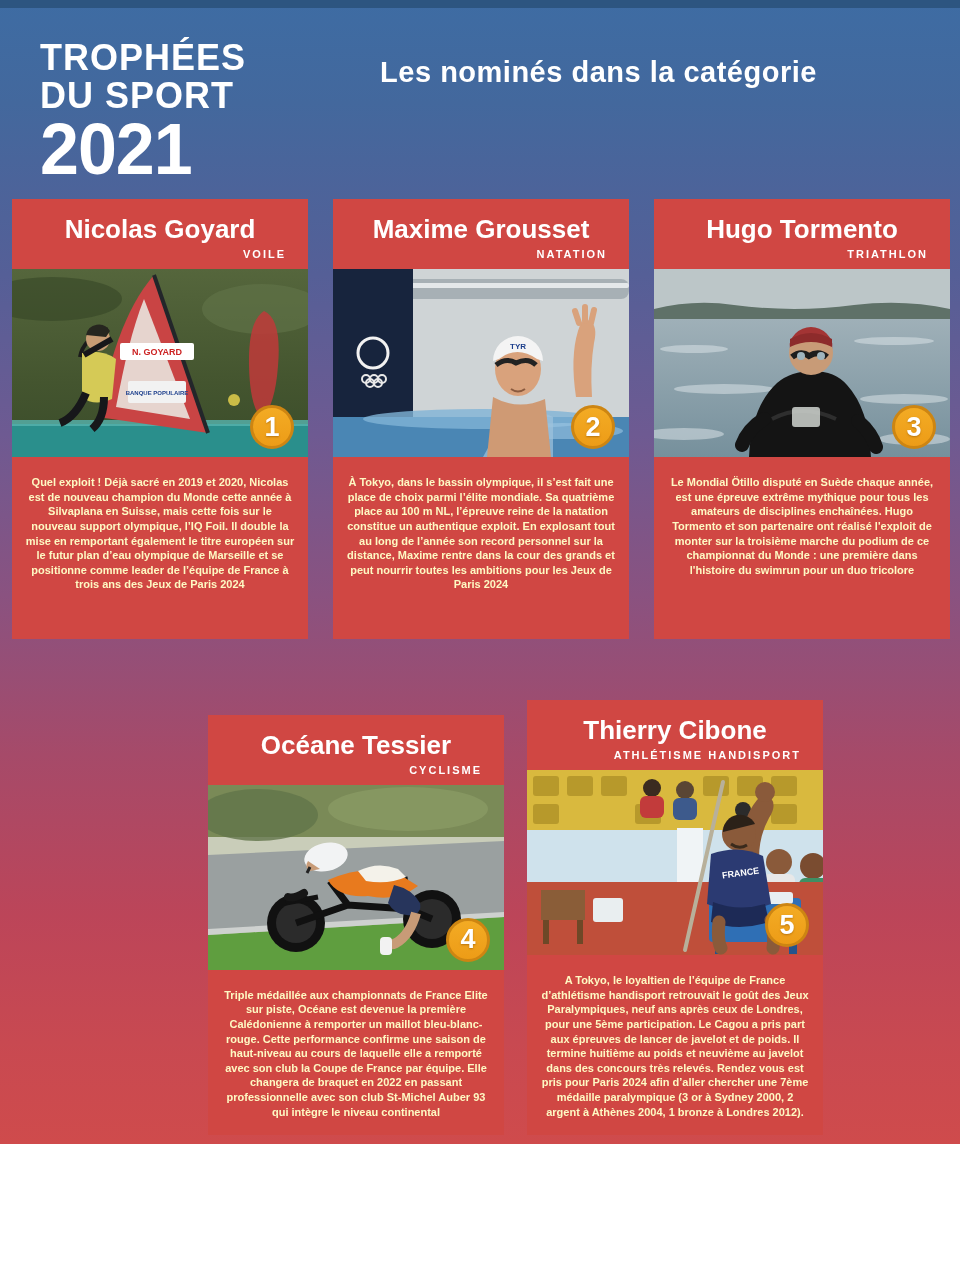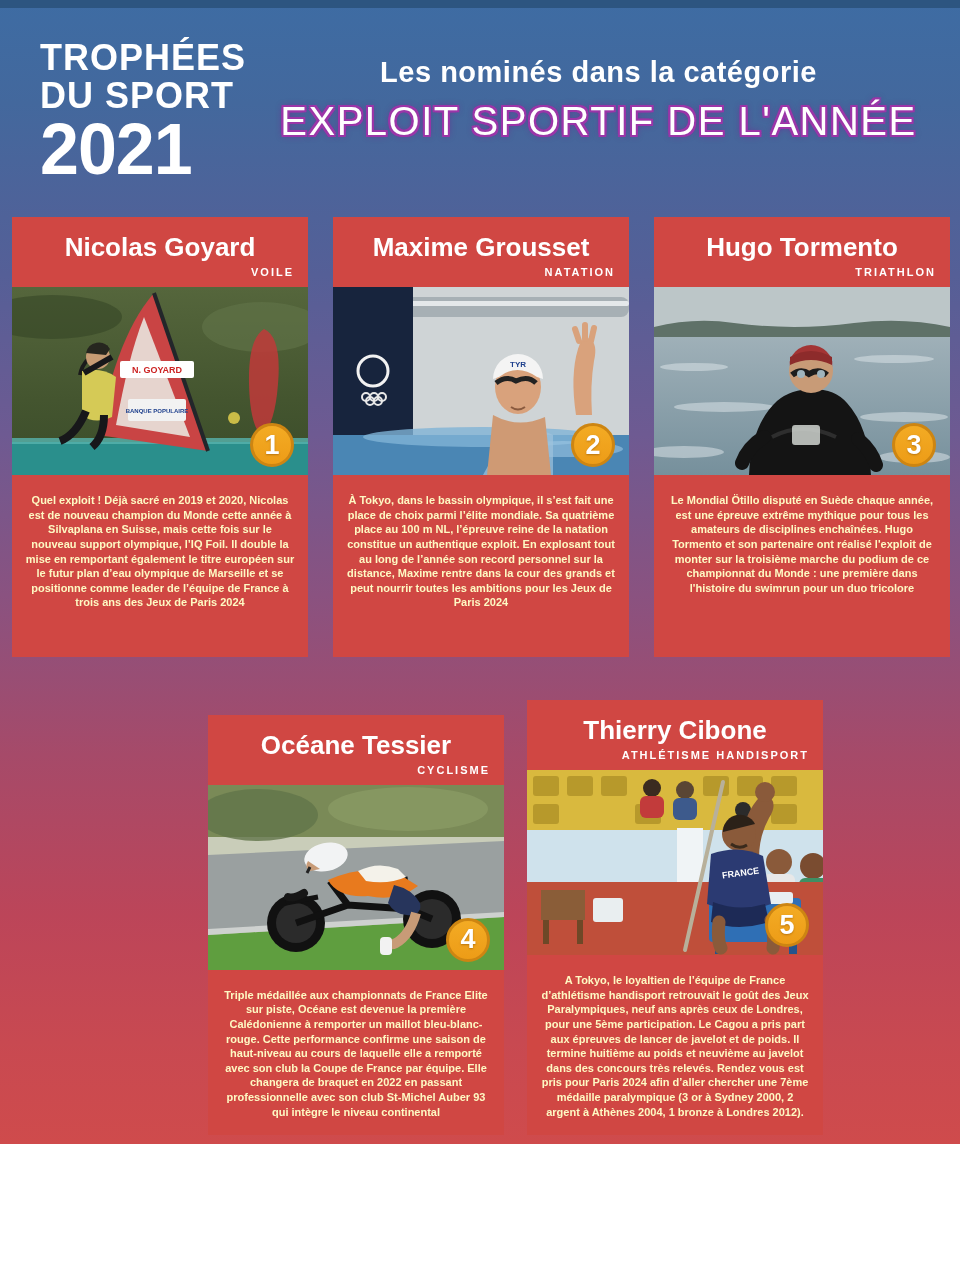--- a/index.html
+++ b/index.html
@@ -10,27 +10,27 @@
   
   .header{position:absolute;top:8px;left:0;width:100%;height:205px;}
   .logo{position:absolute;left:40px;top:30px;color:#fff;line-height:1;}
   .logo-line{font-weight:700;font-size:36px;letter-spacing:1px;transform:scaleY(1.05);transform-origin:left top;margin-bottom:2px;}
   .logo-year{font-weight:700;font-size:70px;letter-spacing:-1px;margin-top:2px;transform:scaleY(1.02);transform-origin:left top;}
   .titles{position:absolute;left:245px;right:8px;top:48px;text-align:center;color:#fff;}
   .title-main{font-size:29px;font-weight:700;letter-spacing:.5px;}
   .title-category{margin-top:10px;font-size:40px;font-weight:400;letter-spacing:1.5px;color:#fff;
     text-shadow:-2px -2px 0 #9b35a8,2px -2px 0 #9b35a8,-2px 2px 0 #9b35a8,2px 2px 0 #9b35a8,0 2px 0 #9b35a8,0 -2px 0 #9b35a8,2px 0 0 #9b35a8,-2px 0 0 #9b35a8,0 0 7px rgba(120,30,140,.9);}
   
-  .row1{position:absolute;top:217px;left:12px;display:flex;gap:25px;}
+  .row1{position:absolute;top:199px;left:12px;display:flex;gap:25px;}
   .row2{position:absolute;top:700px;left:208px;display:flex;gap:23px;align-items:flex-end;}
   .card{width:296px;background:#d04743;display:flex;flex-direction:column;}
   .row1 .card{height:440px;}
   .card-head{height:70px;flex:0 0 auto;color:#fff;}
   .card-name{margin-top:15px;text-align:center;font-size:26px;font-weight:700;}
-  .card-sport{margin-top:3px;text-align:right;padding-right:14px;font-size:11px;font-weight:700;letter-spacing:2px;}
+  .card-sport{margin-top:3px;text-align:right;padding-right:22px;font-size:11px;font-weight:700;letter-spacing:2px;}
   .card-photo{position:relative;flex:0 0 auto;height:188px;overflow:hidden;}
   .row2 .card-photo{height:185px;}
   .card-photo svg{display:block;width:100%;height:100%;}
   .badge{position:absolute;right:14px;bottom:8px;width:44px;height:44px;border-radius:50%;
     background:linear-gradient(180deg,#f3ab24 0%,#ed9c17 100%);border:3px solid #cd8512;box-sizing:border-box;
     display:flex;align-items:center;justify-content:center;color:#fff;font-size:27px;font-weight:700;
     text-shadow:0 1px 2px rgba(140,80,0,.55);}
   .card-desc{padding:18px 12px 16px;color:#fef9c3;font-size:11px;font-weight:700;line-height:1.33;text-align:center;}
   
   .vote-wrap{position:absolute;top:1188px;left:0;width:100%;display:flex;justify-content:center;}
@@ -45,21 +45,20 @@
   <div class="top-bar"></div>
 
   <div class="header">
     <div class="logo">
       <div class="logo-line">TROPHÉES</div>
       <div class="logo-line">DU SPORT</div>
       <div class="logo-year">2021</div>
     </div>
     <div class="titles">
       <div class="title-main">Les nominés dans la catégorie</div>
-      <div class="title-category">EXPLOIT SPORTIF DE L'ANNÉE</div>
     </div>
   </div>
 
   <div class="row1">
 
     <div class="card">
       <div class="card-head">
         <div class="card-name">Nicolas Goyard</div>
         <div class="card-sport">VOILE</div>
       </div>

